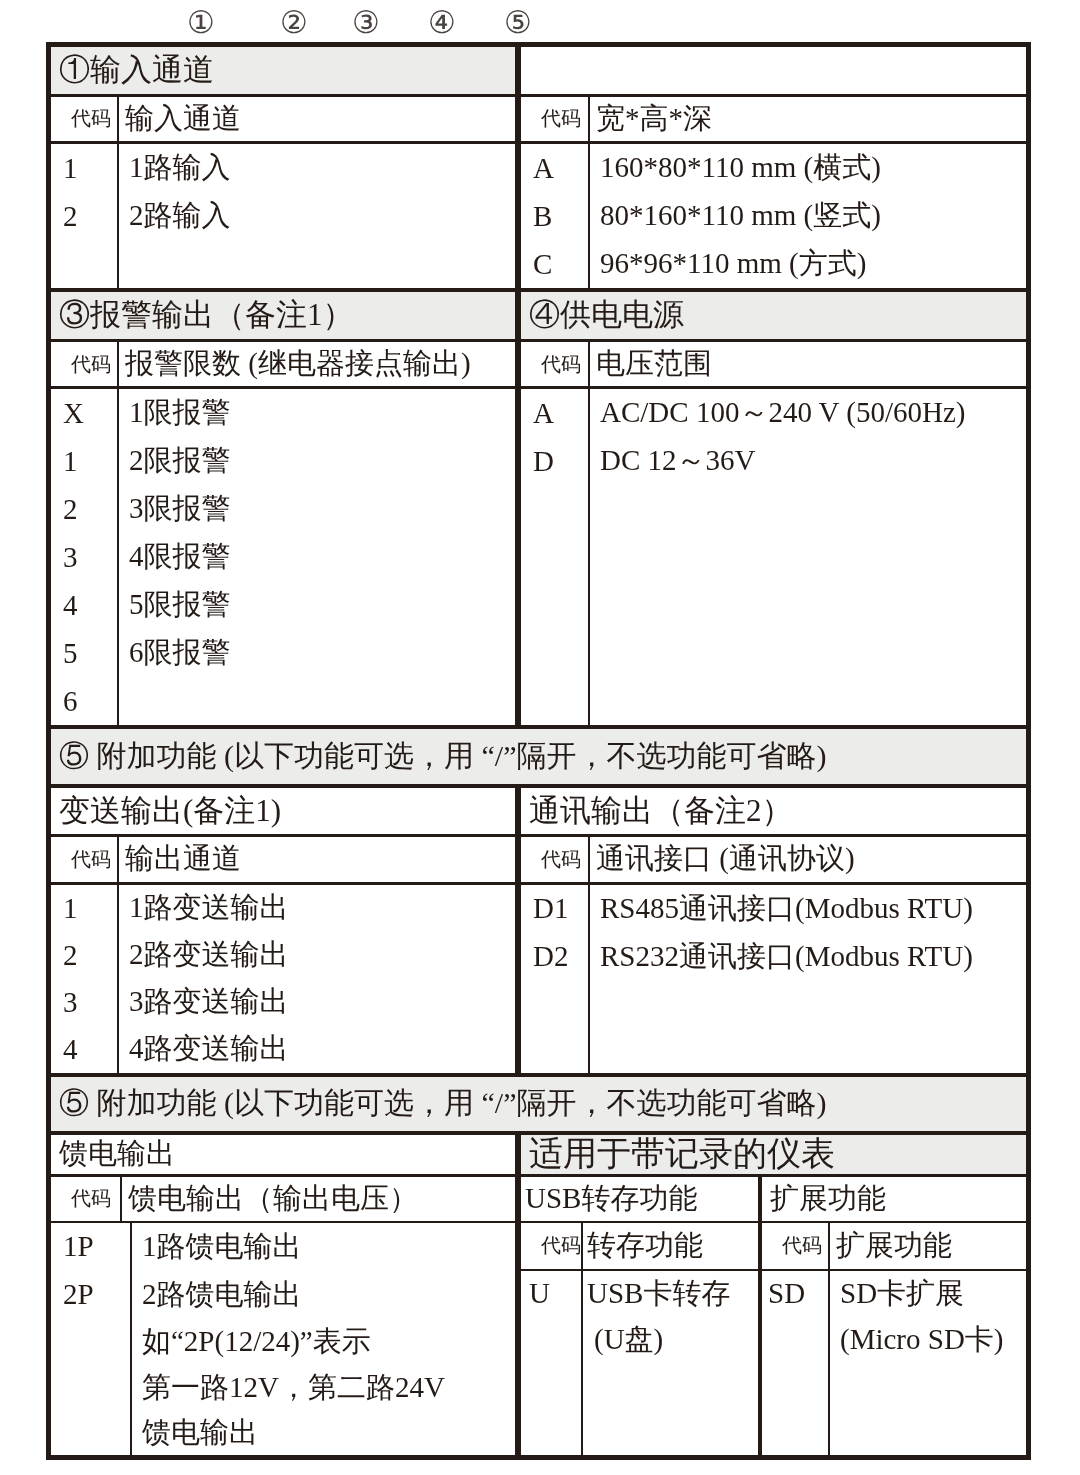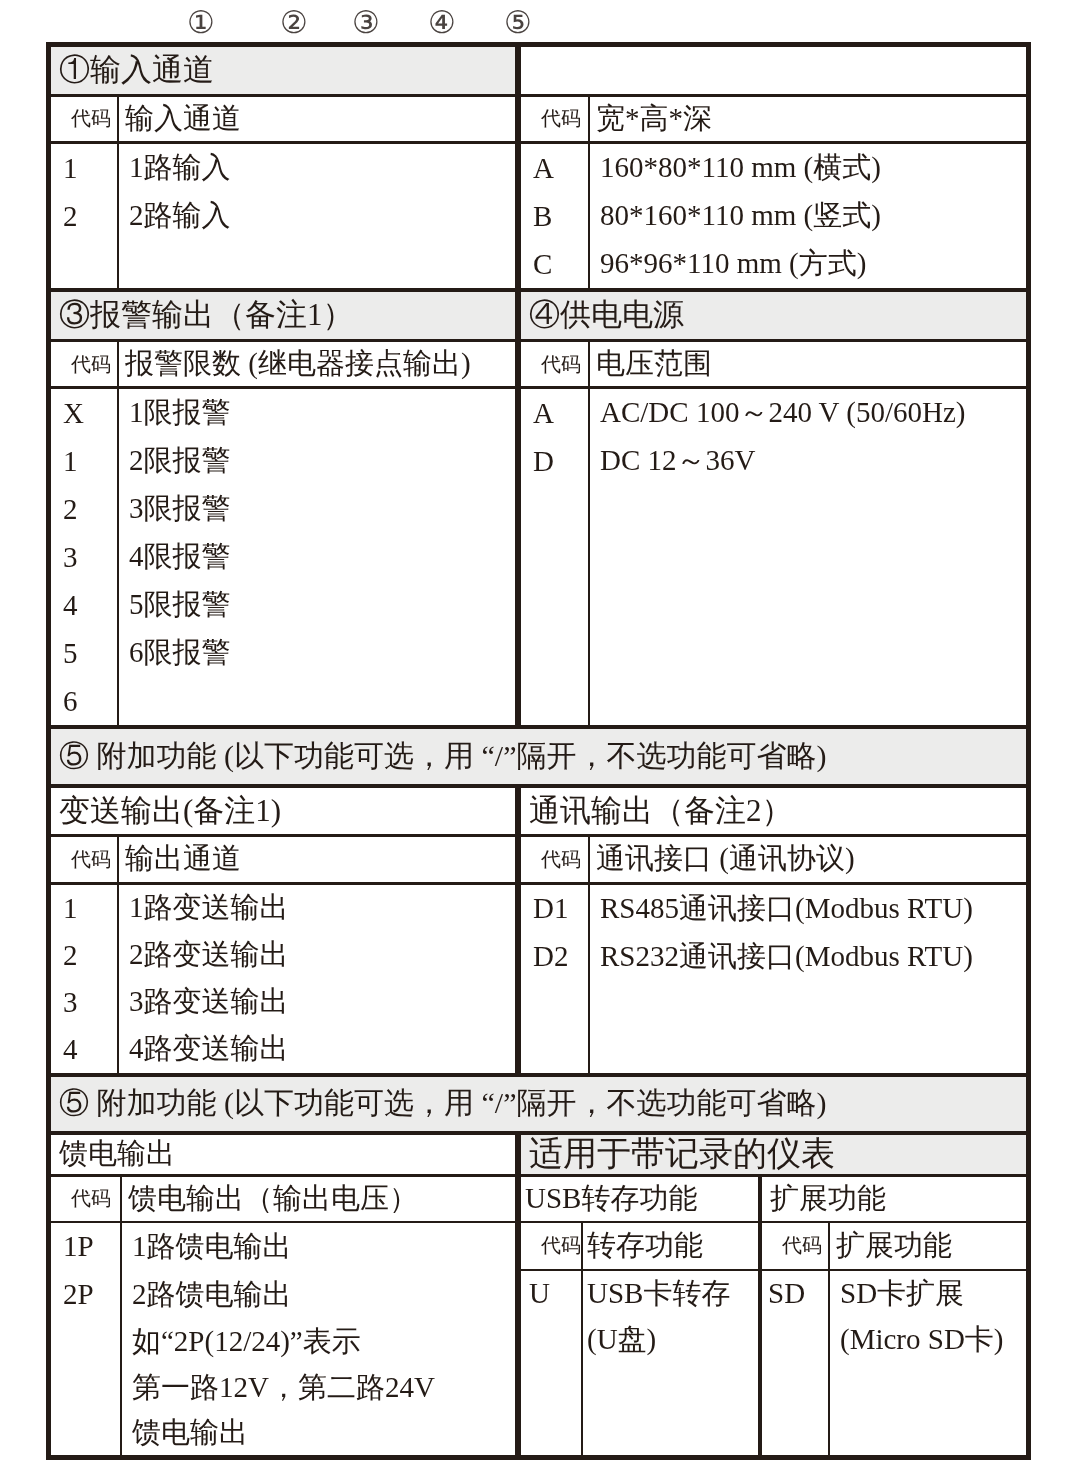--- a/index.html
+++ b/index.html
@@ -42,21 +42,21 @@
     font-size:30px;padding-left:8px;box-sizing:border-box;white-space:nowrap;}
   .feed-row{height:42px;border-bottom:3px solid #241b16;}
   .feed-row .half-l,.feed-row .half-r{align-items:center;}
   
   #bottom-block{flex:1;}
   .bl{width:470px;box-sizing:border-box;border-right:6px solid #241b16;
     display:flex;flex-direction:column;}
   .bl-head{height:46px;box-sizing:border-box;border-bottom:2px solid #241b16;display:flex;}
   .bl-head .codecell{width:71px;}
   .bl-body{flex:1;display:flex;}
-  .bl-body .codecol{width:71px;}
+  .bl-body .codecol{width:81px;}
   .br{flex:1;display:flex;flex-direction:column;}
   .br-top{height:46px;box-sizing:border-box;border-bottom:2px solid #241b16;display:flex;}
   .br-top-l{width:241px;box-sizing:border-box;border-right:4px solid #241b16;
     display:flex;align-items:center;padding-left:4px;font-size:29px;white-space:nowrap;}
   .br-top-r{flex:1;display:flex;align-items:center;padding-left:8px;font-size:29px;white-space:nowrap;}
   .br-groups{flex:1;display:flex;}
   .grp{display:flex;flex-direction:column;box-sizing:border-box;}
   .grp.a{width:241px;border-right:4px solid #241b16;}
   .grp.b{flex:1;}
   .grp-head{height:48px;box-sizing:border-box;border-bottom:2px solid #241b16;display:flex;}
@@ -278,21 +278,21 @@
             <div class="grp-head">
               <div class="codecell">代码</div>
               <div class="headdesc" style="padding-left:4px">转存功能</div>
             </div>
             <div class="grp-body">
               <div class="codecol">
                 <div class="ln h46" style="padding-left:8px">U</div>
               </div>
               <div class="desccol">
                 <div class="ln h46" style="padding-left:4px">USB卡转存</div>
-                <div class="ln h46" style="padding-left:4px">(U盘)</div>
+                <div class="ln h46" style="padding-left:11px">(U盘)</div>
               </div>
             </div>
           </div>
           <div class="grp b">
             <div class="grp-head">
               <div class="codecell">代码</div>
               <div class="headdesc">扩展功能</div>
             </div>
             <div class="grp-body">
               <div class="codecol">

